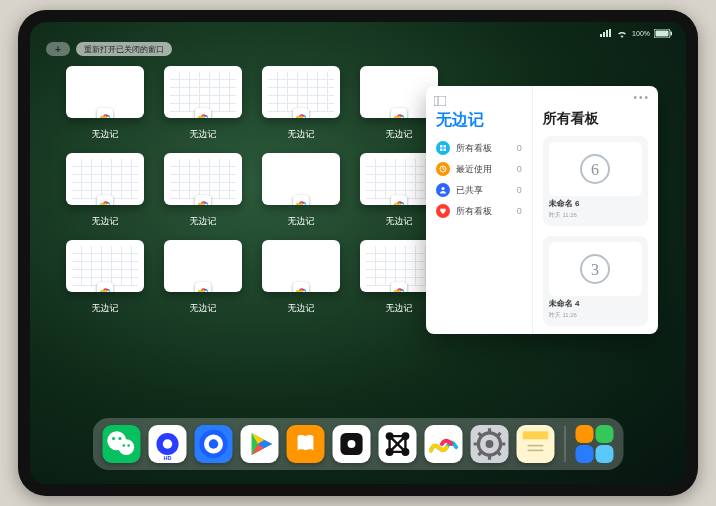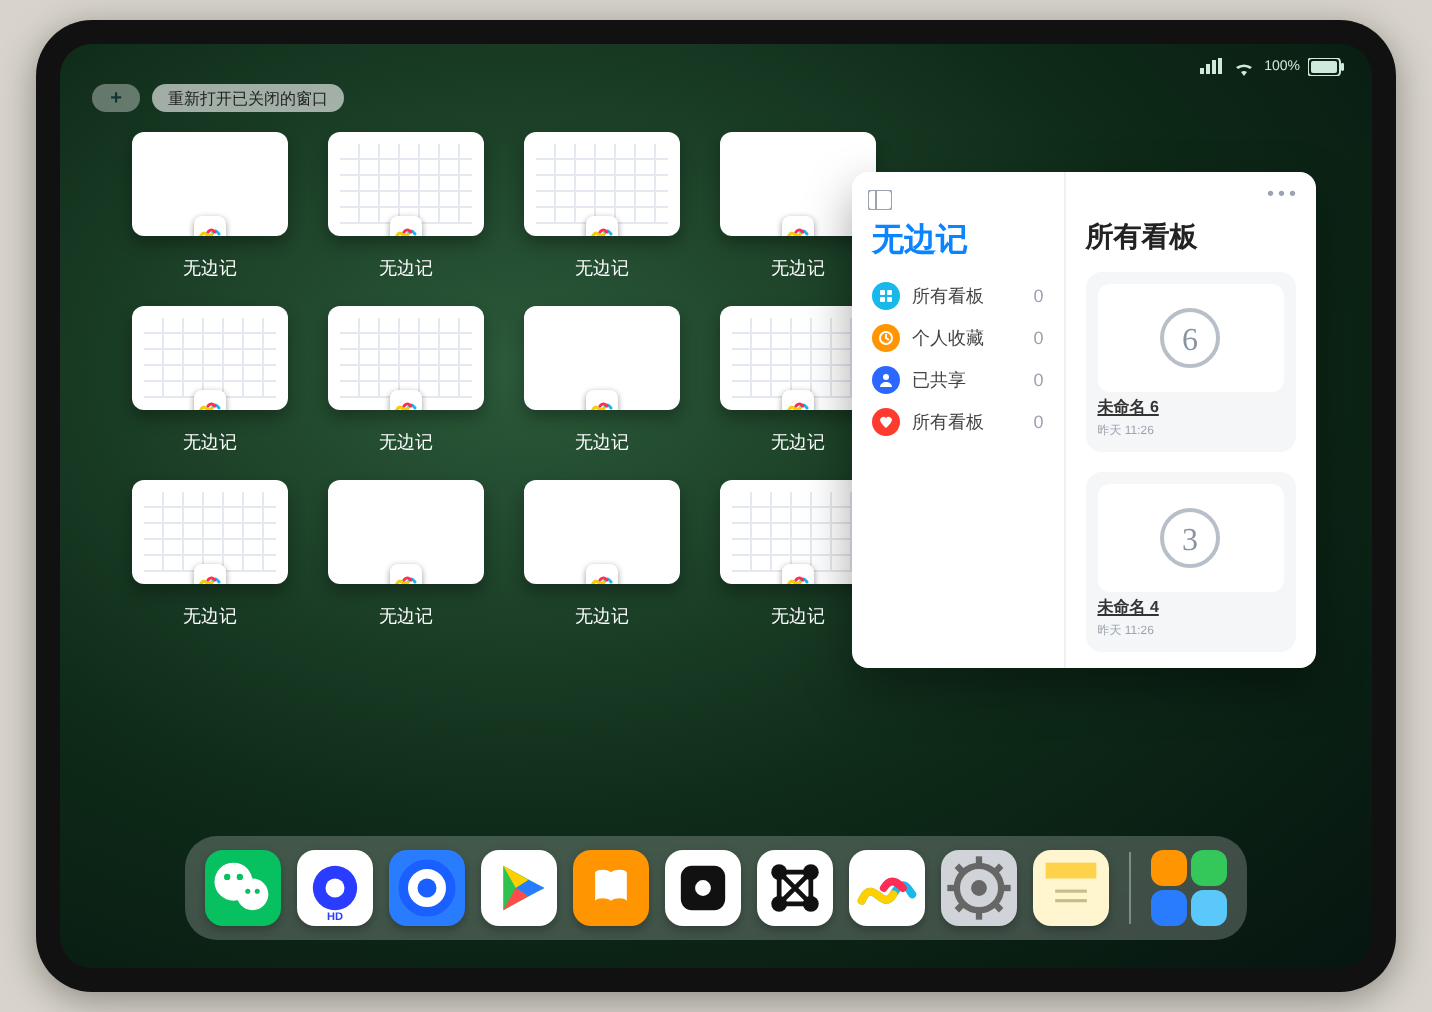--- a/index.html
+++ b/index.html
@@ -116,21 +116,21 @@
   .panel-right-title { margin-top: 16px; font-size: 14px; font-weight: 700; color: #222; }
   .boards { margin-top: 8px; display: flex; flex-direction: column; gap: 10px; }
   .board {
     background: #f5f6f8; border-radius: 8px;
     padding: 6px; display:flex; flex-direction:column; gap:2px;
   }
   .sketch {
     width: 100%; height: 54px; background: #fff; border-radius: 6px;
     display:flex; align-items:center; justify-content:center;
   }
-  .board .bname { font-size: 8px; color: #333; font-weight:600;text-decoration:underline;}
+  .board .bname { font-size: 8px; color: #333; font-weight:600;}
   .board .bdate { font-size: 6px; color: #9aa3af; }
 
   .dock {
     position: absolute; bottom: 14px; left: 50%; transform: translateX(-50%);
     height: 52px; padding: 6px 10px;
     background: rgba(255,255,255,.22);
     backdrop-filter: blur(4px);
     border-radius: 16px;
     display: flex; align-items: center; gap: 8px;
   }
@@ -357,21 +357,21 @@
               <span>所有看板</span>
               <span class="cnt">0</span>
             </div>
             <div class="navitem">
               <span class="dot" style="background:#ff9500">
                 <svg viewBox="0 0 16 16" fill="none" stroke="#fff" stroke-width="2">
                   <circle cx="8" cy="8" r="6"></circle>
                   <path d="M8 4v4l3 2"></path>
                 </svg>
               </span>
-              <span>个人收藏</span>
+              <span>最近使用</span>
               <span class="cnt">0</span>
             </div>
             <div class="navitem">
               <span class="dot" style="background:#2c68ff">
                 <svg viewBox="0 0 16 16" fill="#fff">
                   <circle cx="8" cy="5" r="3"></circle>
                   <path d="M2 15c0-3 3-5 6-5s6 2 6 5z"></path>
                 </svg>
               </span>
               <span>已共享</span>

